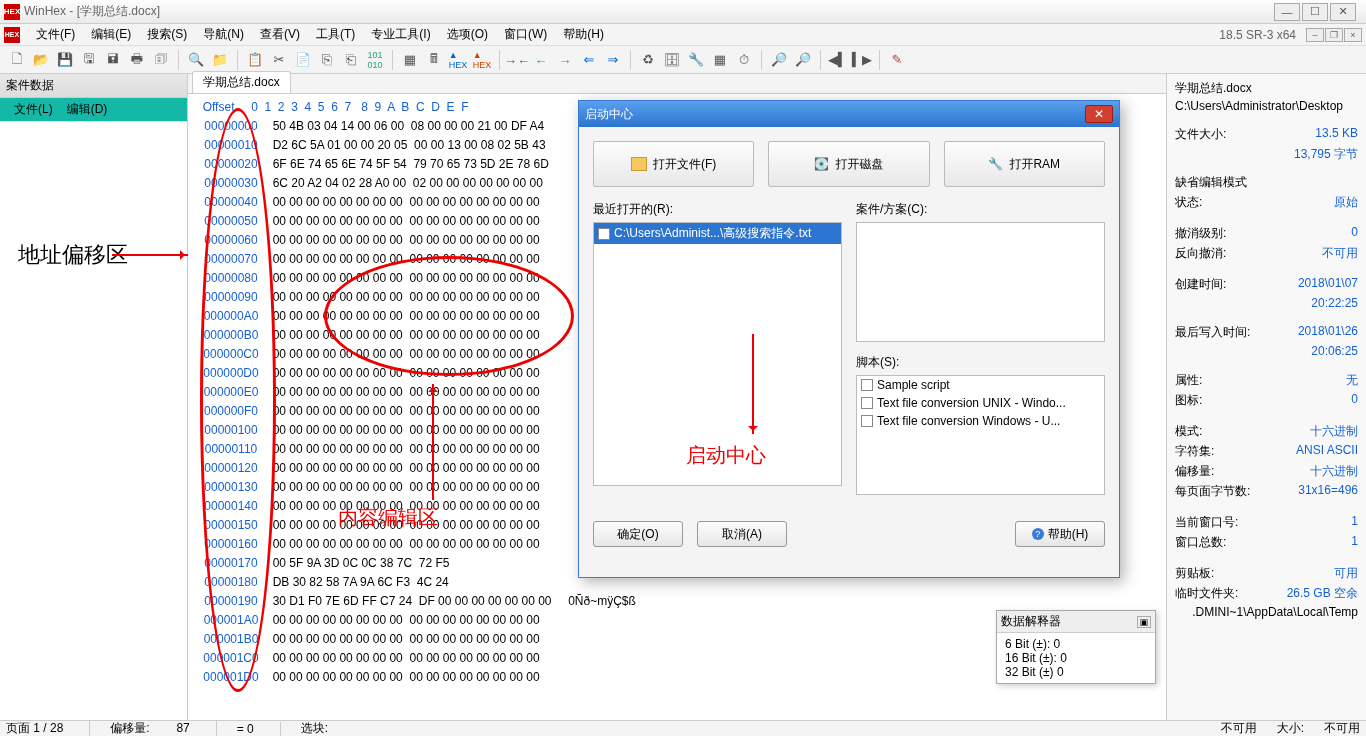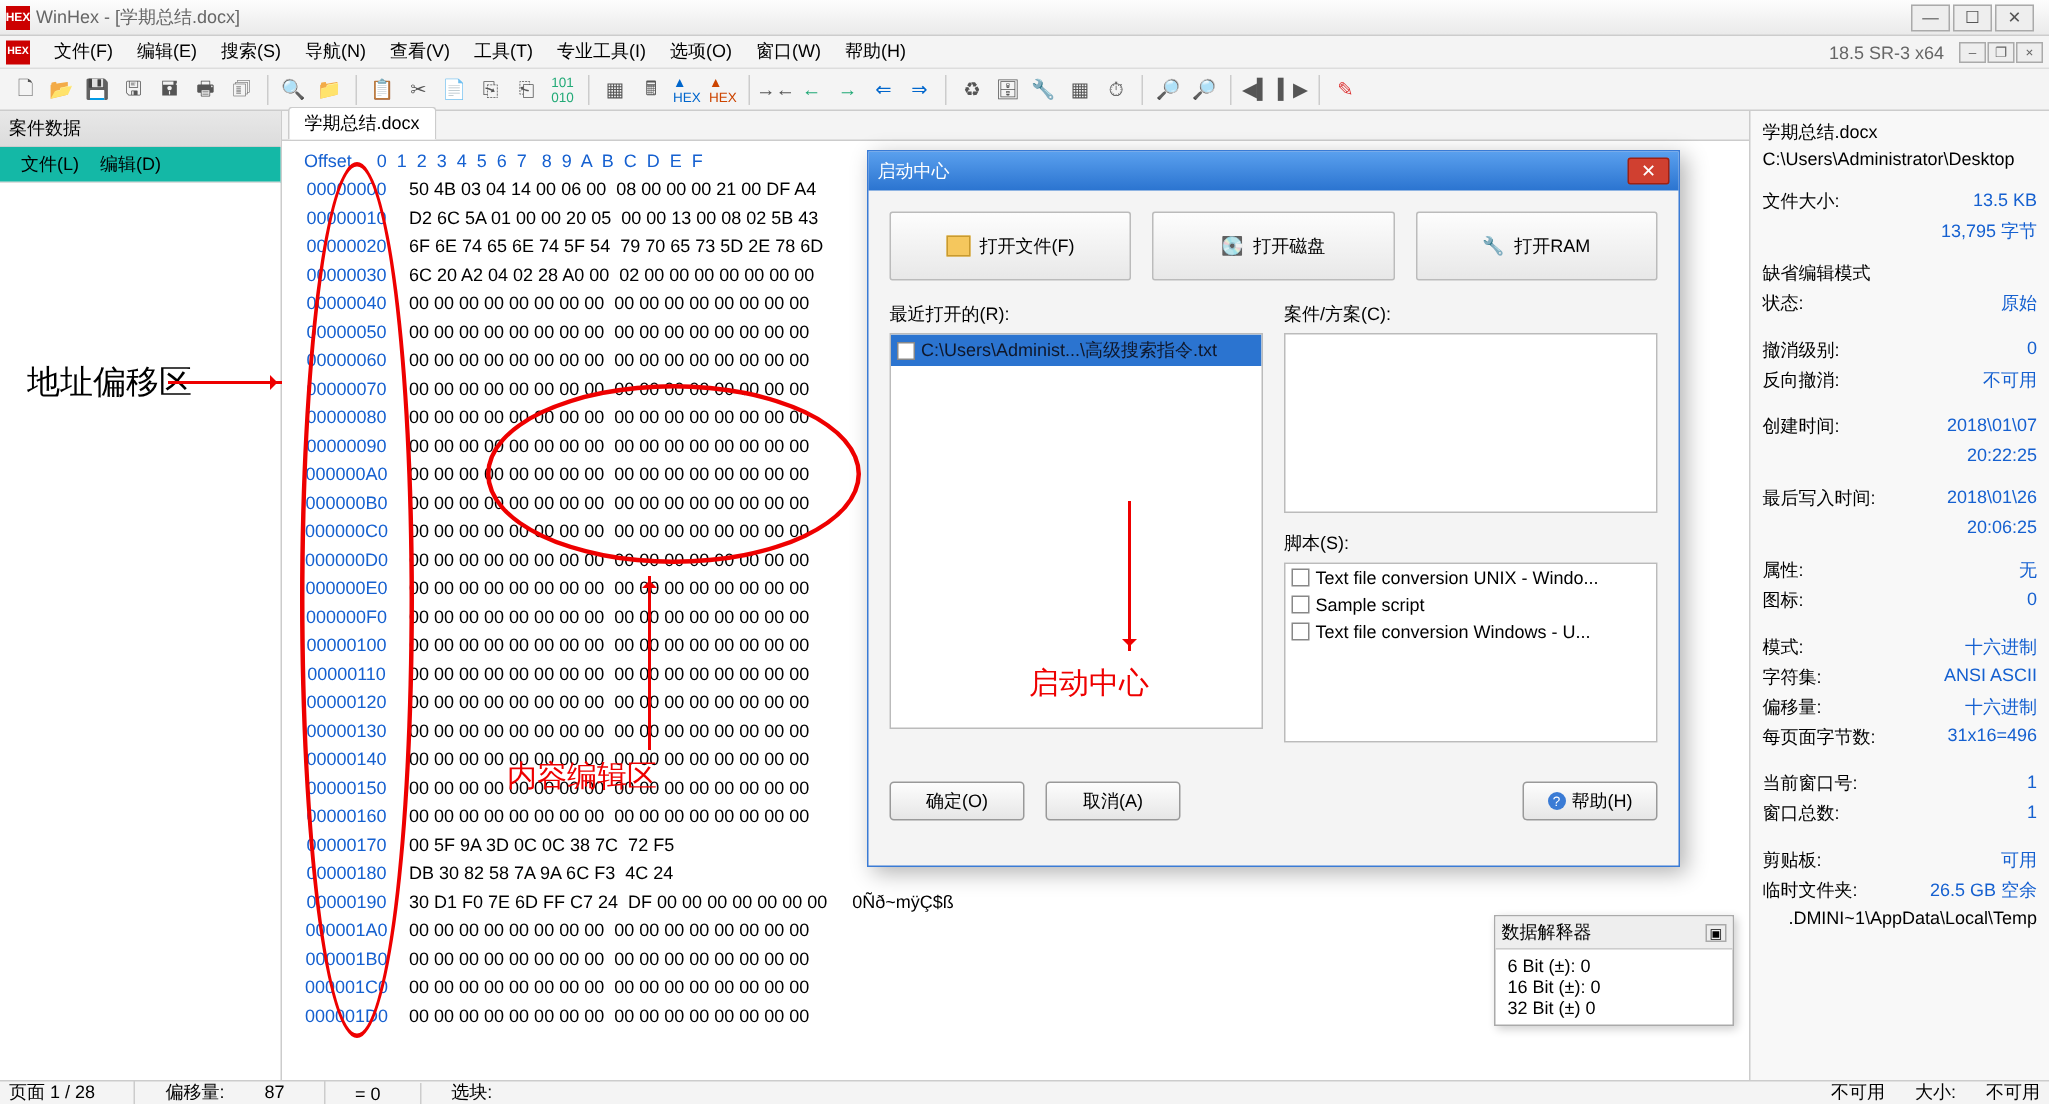--- a/index.html
+++ b/index.html
@@ -55,21 +55,21 @@
 .dlg-body { padding: 14px; }
 .dlg-btnrow { display: flex; gap: 14px; justify-content: space-between; margin-bottom: 14px; }
 .dlg-openbtn { flex: 1; height: 46px; border: 1px solid #bbb; background: linear-gradient(#fdfdfd,#e8e8e8); display: flex; align-items: center; justify-content: center; gap: 6px; font-size: 12px; border-radius:2px;}
 .dlg-openbtn .ic{width:16px;height:14px;background:#f5c75d;border:1px solid #c89a30;}
 .dlg-cols { display: flex; gap: 14px; }
 .dlg-col { flex: 1; }
 .dlg-label { font-size: 12px; margin-bottom: 4px; }
 .dlg-list { height: 264px; border: 1px solid #bbb; background: #fff; overflow: auto; }
 .dlg-col.right .dlg-list { height: 120px; margin-bottom: 12px; }
 .dlg-item { padding: 2px 4px; display: flex; align-items: center; gap: 4px; font-size: 12px; }
-.dlg-item.sel { background: #2b74d0; color: #0f172a; }
+.dlg-item.sel { background: #2b74d0; color: #ffffff; }
 .dlg-item .fic{width:12px;height:12px;border:1px solid #888;background:#fff;}
 .dlg-bottom { display: flex; gap: 14px; margin-top: 14px; align-items:center;}
 .dlg-btn { width: 90px; height: 26px; border: 1px solid #999; background: linear-gradient(#fdfdfd,#e6e6e6); display: flex; align-items: center; justify-content: center; font-size: 12px; border-radius:3px;}
 .dlg-btn.help{margin-left:auto;}
 .dlg-btn .hic{width:12px;height:12px;border-radius:50%;background:#3a7bd5;color:#fff;font-size:9px;display:flex;align-items:center;justify-content:center;margin-right:4px;}
 
 
 .datainterp { position: absolute; right: 210px; top: 610px; width: 160px; border: 1px solid #aaa; background: #fff; box-shadow: 2px 2px 6px rgba(0,0,0,.2);}
 .datainterp .dihdr{background:#eee;border-bottom:1px solid #ccc;padding:2px 4px;display:flex;justify-content:space-between;align-items:center;}
 .datainterp .dibody{padding:4px 8px;font-family:Consolas,monospace;}
@@ -321,25 +321,25 @@
             </div>
         </div>
       </div>
       <div class="dlg-col right">
         <div class="dlg-label">案件/方案(C):</div>
         <div class="dlg-list"></div>
         <div class="dlg-label">脚本(S):</div>
         <div class="dlg-list" style="height:120px;">
           <div class="dlg-item">
               <div class="fic"></div>
-              <span>Text file conversion UNIX - Windo...</span>
+              <span>Sample script</span>
             </div>
           <div class="dlg-item">
               <div class="fic"></div>
-              <span>Sample script</span>
+              <span>Text file conversion UNIX - Windo...</span>
             </div>
           <div class="dlg-item">
               <div class="fic"></div>
               <span>Text file conversion Windows - U...</span>
             </div>
         </div>
       </div>
     </div>
     <div class="dlg-bottom">
       <div class="dlg-btn">确定(O)</div>

